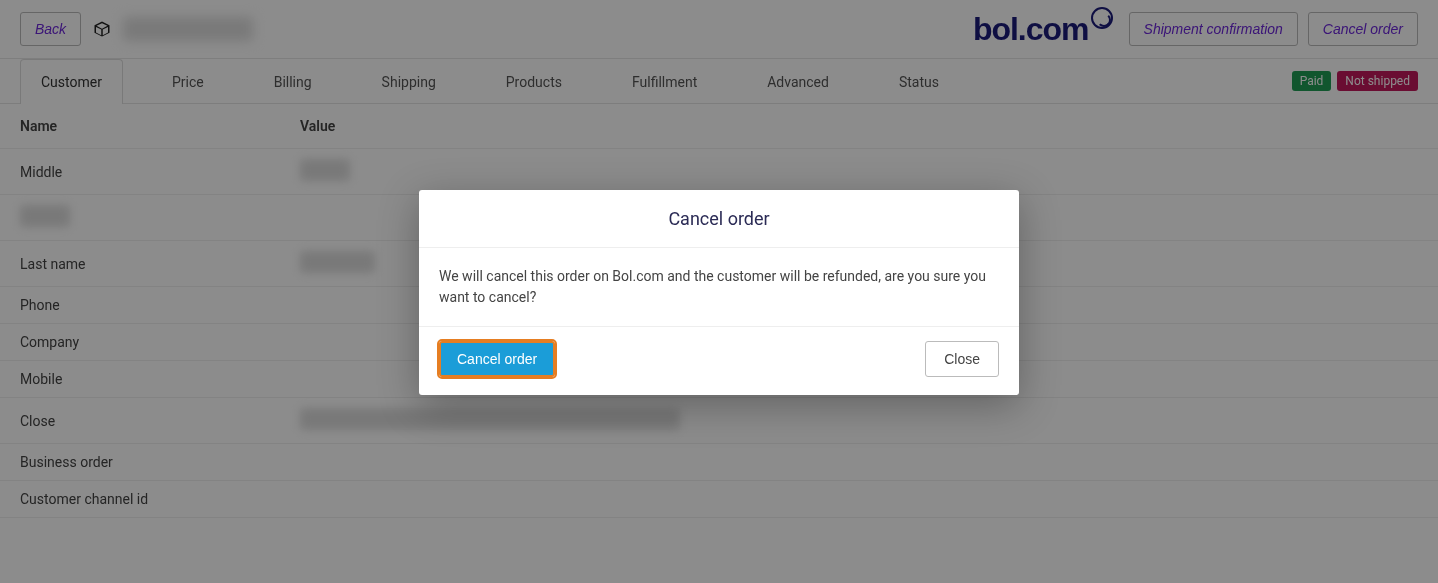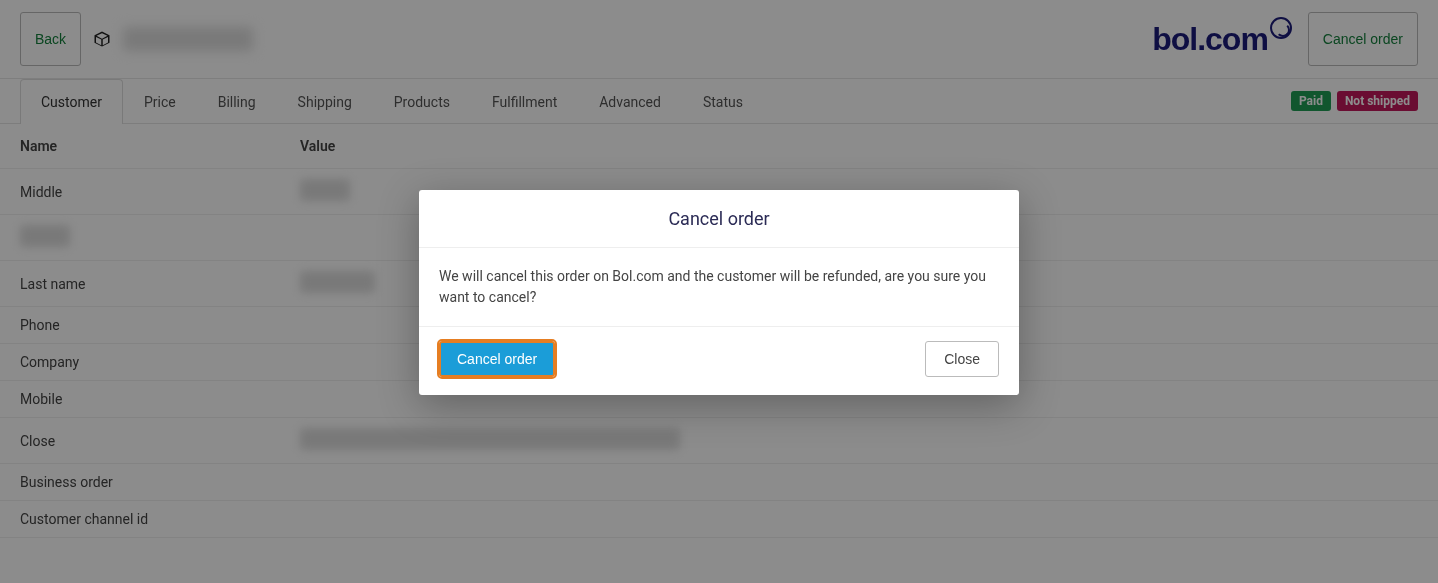--- a/index.html
+++ b/index.html
@@ -25,27 +25,28 @@
       border-bottom: 1px solid #e5e5e5;
     }
     .topbar-left {
       display: flex;
       align-items: center;
       gap: 10px;
     }
     .btn-outline {
       display: inline-flex;
       align-items: center;
-      padding: 18px 14px;
+      padding: 8px 14px;
       border: 1px solid #bbb;
       border-radius: 3px;
       background: #fff;
       font-size: 14px;
-      color: #15803d;
-      cursor: pointer;
+      color: #6d28d9;
+      cursor: pointer;
+      font-style: italic;
     }
     .pkg-icon {
       display: inline-flex;
       width: 22px; height: 22px;
       align-items: center; justify-content: center;
       color: #222;
     }
     .order-label {
       filter: blur(6px);
       background: #ddd;
@@ -89,20 +90,21 @@
     }
     .tabs-wrap {
       display: flex;
       align-items: center;
       justify-content: space-between;
       padding: 0 20px;
       border-bottom: 1px solid #e3e3e3;
     }
     .tabs {
       display: flex;
+      gap: 28px;
     }
     .tab {
       padding: 14px 20px;
       color: #555;
       cursor: pointer;
       border: 1px solid transparent;
       border-bottom: none;
       margin-bottom: -1px;
     }
     .tab.active {
@@ -111,21 +113,20 @@
       border-top-right-radius: 4px;
       background: #fff;
       color: #333;
     }
     .badges { display:flex; gap:6px; }
     .badge {
       font-size: 12px;
       padding: 3px 8px;
       border-radius: 3px;
       color: #fff;
-      font-weight: bold;
     }
     .badge.green { background: #1f9d55; }
     .badge.magenta { background: #c2185b; }
     .table-row {
       display: flex;
       border-bottom: 1px solid #eee;
       padding: 10px 20px;
       align-items: center;
     }
     .table-row.header { font-weight: 600; color: #333; padding: 14px 20px; }
@@ -201,20 +202,21 @@
             <path d="M12 2 2 7v10l10 5 10-5V7L12 2zm0 2.2 7.3 3.6L12 11.5 4.7 7.8 12 4.2zM4 9.3l7 3.5v7.5l-7-3.5V9.3zm16 0v7.5l-7 3.5v-7.5l7-3.5z"></path>
           </svg>
       </span>
       <span class="order-label"></span>
     </div>
     <div class="topbar-right">
       <span class="logo">
         <span>bol.com</span>
         <span class="logo-swirl"></span>
       </span>
+      <button class="btn-outline">Shipment confirmation</button>
       <button class="btn-outline">Cancel order</button>
     </div>
   </div>
 
   <div class="tabs-wrap">
     <div class="tabs">
       <div class="tab active">Customer</div>
       <div class="tab">Price</div>
       <div class="tab">Billing</div>
       <div class="tab">Shipping</div>

